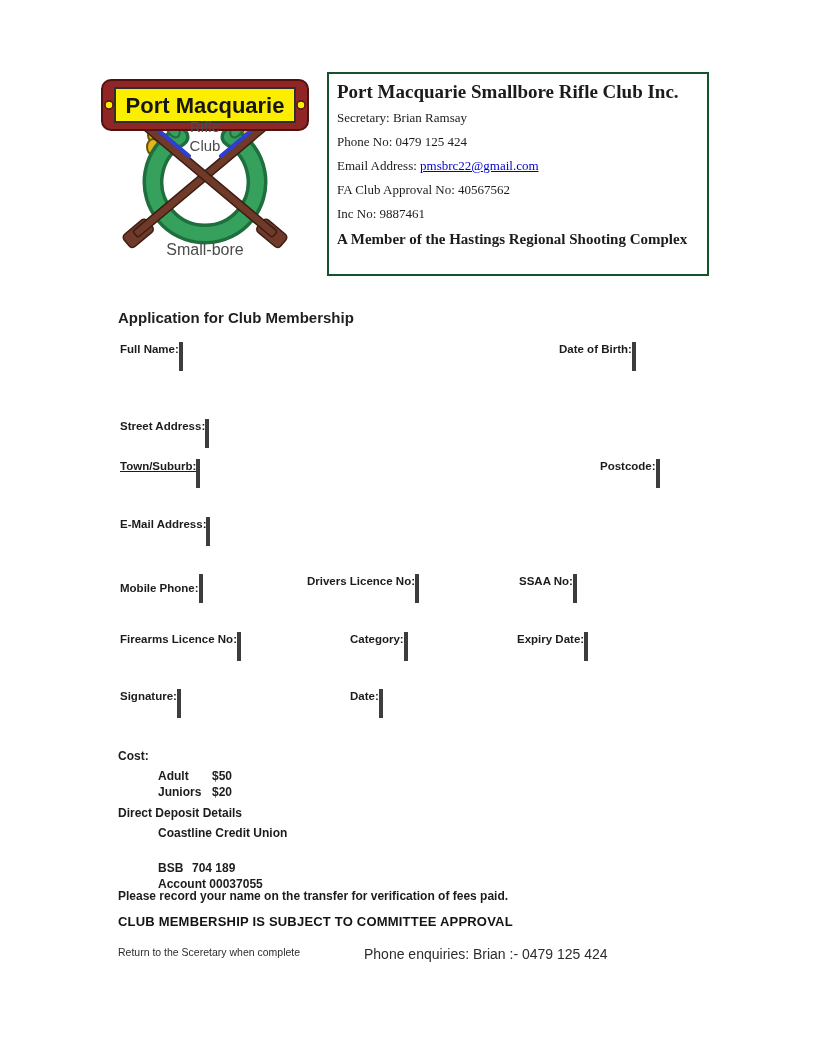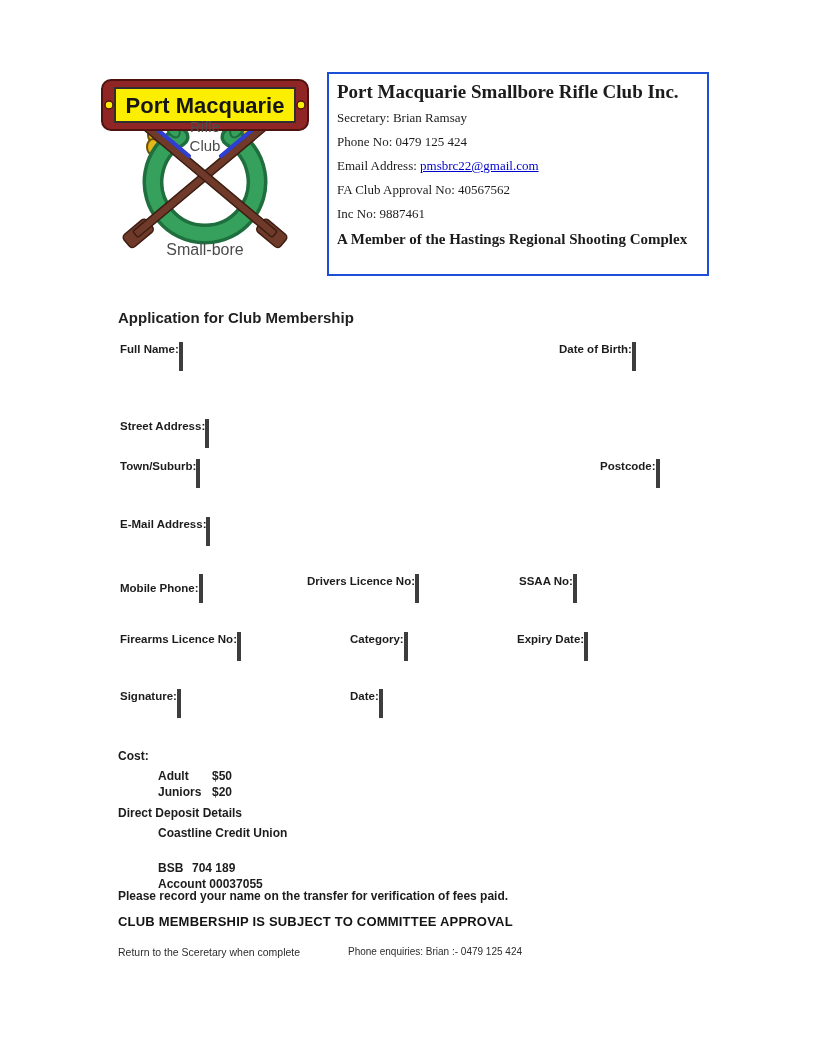--- a/index.html
+++ b/index.html
@@ -3,21 +3,21 @@
 <meta charset="utf-8">
 <style>
   html,body{margin:0;padding:0;width:816px;height:1056px;background:#ffffff;overflow:hidden;}
   body{position:relative;font-family:"Liberation Sans",sans-serif;color:#1b1b1b;}
 
   
   .logo{position:absolute;left:100px;top:74px;width:210px;height:198px;}
 
   
   .header-box{position:absolute;left:327px;top:72px;width:382px;height:204px;
-    border:2px solid #1d4ed8;box-sizing:border-box;padding:5px 8px 4px 8px;
+    border:2px solid #14532d;box-sizing:border-box;padding:5px 8px 4px 8px;
     font-family:"Liberation Serif",serif;overflow:hidden;background:#fff;}
   .header-title{font-size:19px;font-weight:bold;line-height:26px;margin-bottom:5px;white-space:nowrap;}
   .header-line{font-size:13px;line-height:15px;margin-bottom:9px;white-space:nowrap;}
   .header-line a{color:#0000cc;text-decoration:underline;cursor:pointer;}
   .header-footer{font-size:15px;font-weight:bold;line-height:18px;margin-top:4px;white-space:nowrap;}
 
   
   .form-heading{position:absolute;left:118px;top:309px;font-size:15px;font-weight:bold;color:#1f1f1f;}
   .field-row{position:absolute;left:118px;display:flex;}
   .field-cell{display:flex;flex-direction:row;box-sizing:border-box;}
@@ -34,21 +34,21 @@
   .deposit-heading{margin-top:5px;line-height:16px;}
   .bank-line{margin-top:4px;margin-left:40px;line-height:16px;}
   .bsb-line{margin-top:19px;margin-left:40px;line-height:16px;}
   .bsb-label{display:inline-block;width:34px;}
   .account-line{margin-left:40px;line-height:16px;}
 
   
   .transfer-note{position:absolute;left:118px;top:889px;font-size:12px;font-weight:bold;color:#1c1c1c;}
   .approval-note{position:absolute;left:118px;top:914px;font-size:13px;font-weight:bold;letter-spacing:.2px;color:#141414;}
   .return-note{position:absolute;left:118px;top:946px;font-size:10.5px;color:#2c2c2c;}
-  .phone-note{position:absolute;left:348px;top:946px;font-size:10px;color:#2c2c2c;}
+  .phone-note{position:absolute;left:364px;top:946px;font-size:14px;color:#2c2c2c;}
 </style>
 </head>
 <body>
 
 <div class="logo">
   <svg width="210" height="198" viewBox="0 0 210 198" xmlns="http://www.w3.org/2000/svg">
 
     <g fill="#E3B71C" stroke="#6b5200" stroke-width="2">
       <ellipse cx="53" cy="61" rx="5" ry="7"></ellipse>
       <ellipse cx="53" cy="73" rx="6" ry="8"></ellipse>
@@ -114,21 +114,21 @@
         <div class="field-box"></div>
       </div>
     </div>
     <div class="field-row" style="top: 401px; margin-top: 18px;">
       <div class="field-cell" style="width: 571px;">
         <div class="field-label">Street Address:</div>
         <div class="field-box"></div>
       </div>
     </div>
     <div class="field-row" style="top: 459px;">
-      <div class="field-cell" style="width: 482px;">
+      <div class="field-cell" style="width: 482px; text-decoration: underline;">
         <div class="field-label">Town/Suburb:</div>
         <div class="field-box"></div>
       </div>
       <div class="field-cell overlap" style="width: 91px;">
         <div class="field-label">Postcode:</div>
         <div class="field-box"></div>
       </div>
     </div>
     <div class="field-row" style="top: 517px;">
       <div class="field-cell" style="width: 571px;">

